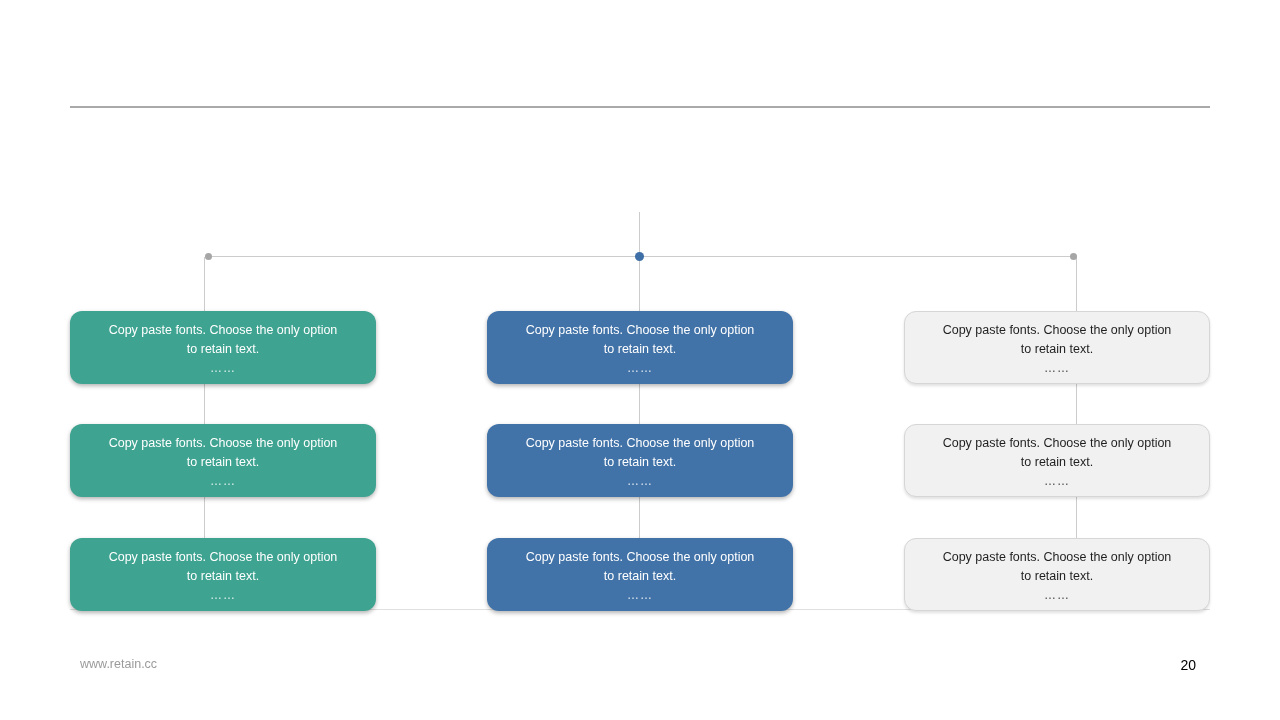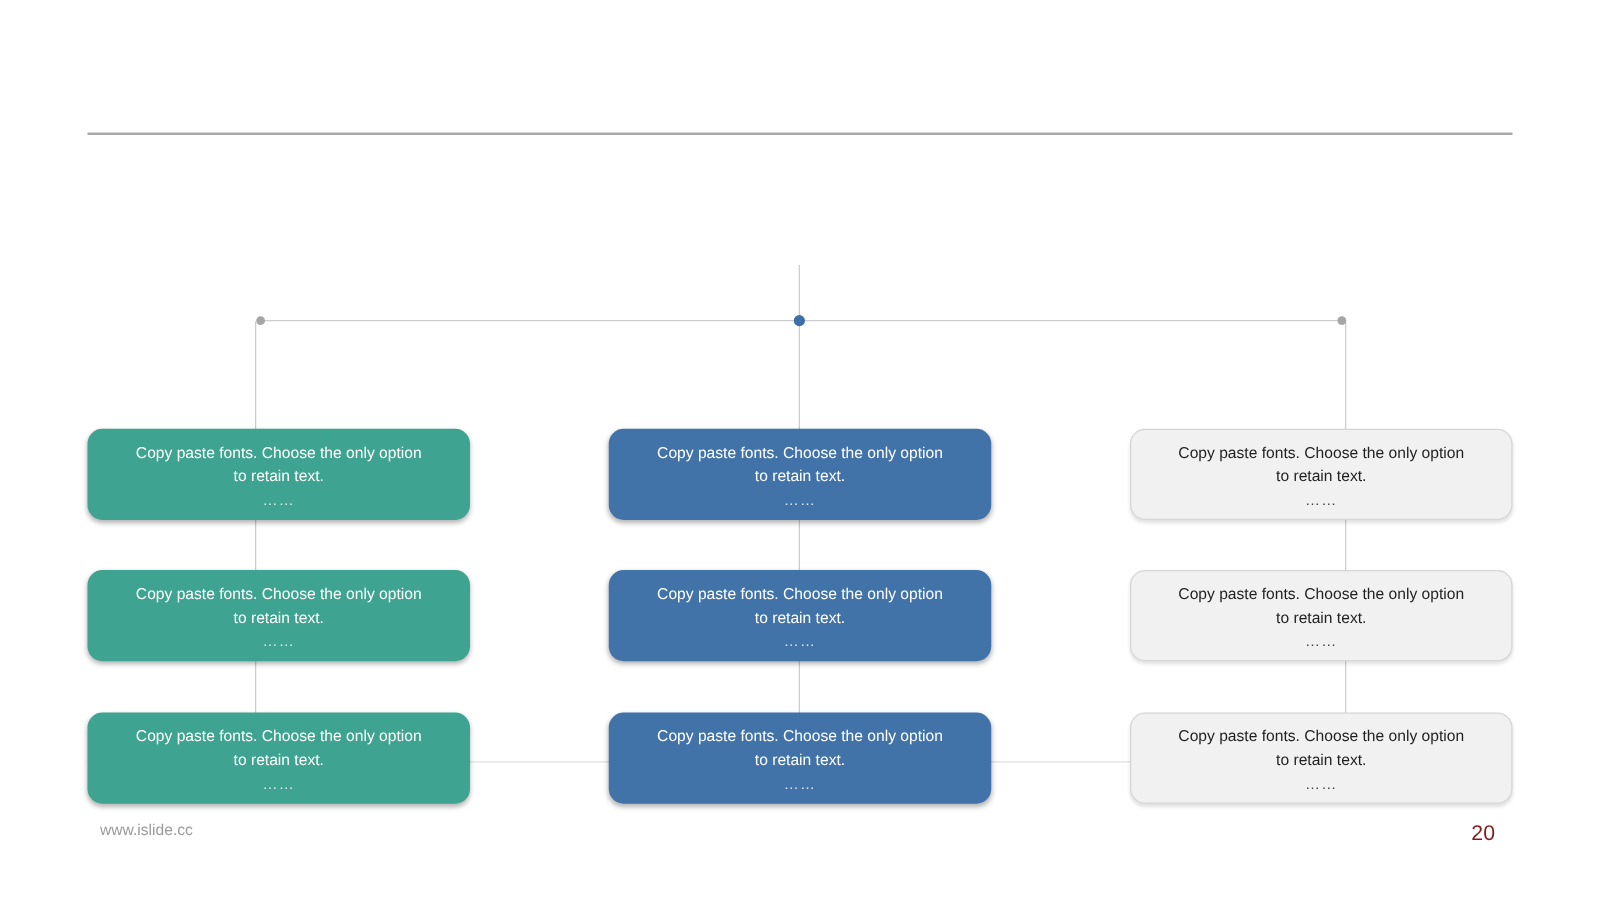--- a/index.html
+++ b/index.html
@@ -34,30 +34,30 @@
   .col-v.right{left:1076px;}
 
   .node{position:absolute;border-radius:50%;z-index:3;}
   .node.side{width:7px;height:7px;background:#a6a6a6;}
   .node.center{width:9px;height:9px;background:#3e6fa6;}
 
   
   .box{
     position:absolute;width:306px;height:73px;border-radius:12px;z-index:2;
     display:flex;flex-direction:column;justify-content:center;align-items:center;
-    text-align:center;font-size:12.5px;line-height:19.5px;box-sizing:border-box;padding:4px 14px 2px;margin-top:32px;
+    text-align:center;font-size:12.5px;line-height:19.5px;box-sizing:border-box;padding:4px 14px 2px;
   }
   .box.green{background:#3ea390;color:#ffffff;box-shadow:0 2px 4px rgba(0,0,0,0.3);}
   .box.blue{background:#4273a8;color:#ffffff;box-shadow:0 2px 4px rgba(0,0,0,0.3);}
   .box.gray{background:#f1f1f2;color:#1f1f1f;border:1px solid #d6d6d6;box-shadow:0 2px 3px rgba(0,0,0,0.12);}
   .box .dots{font-size:12px;letter-spacing:1px;opacity:0.85;line-height:17px;}
 
   
   .footer-site{position:absolute;left:80px;top:657px;font-size:12.5px;color:#9b9b9b;}
-  .footer-page{position:absolute;right:84px;top:657px;font-size:17px;color:#7f1d1d;}
+  .footer-page{position:absolute;right:84px;top:657px;font-size:14px;color:#000000;}
 </style>
 </head>
 <body>
 
 <div class="slide">
 
   <div class="top-rule"></div>
 
 
   <div class="line stem-v"></div>
@@ -112,16 +112,16 @@
     <div>Copy paste fonts. Choose the only option</div>
     <div>to retain text.</div>
     <div class="dots">……</div>
   </div>
   <div class="box gray" style="left:904px;top:538px;">
     <div>Copy paste fonts. Choose the only option</div>
     <div>to retain text.</div>
     <div class="dots">……</div>
   </div>
 
-  <div class="footer-site">www.islide.cc</div>
+  <div class="footer-site">www.retain.cc</div>
   <div class="footer-page">20</div>
 
 </div>
 
 </body></html>

